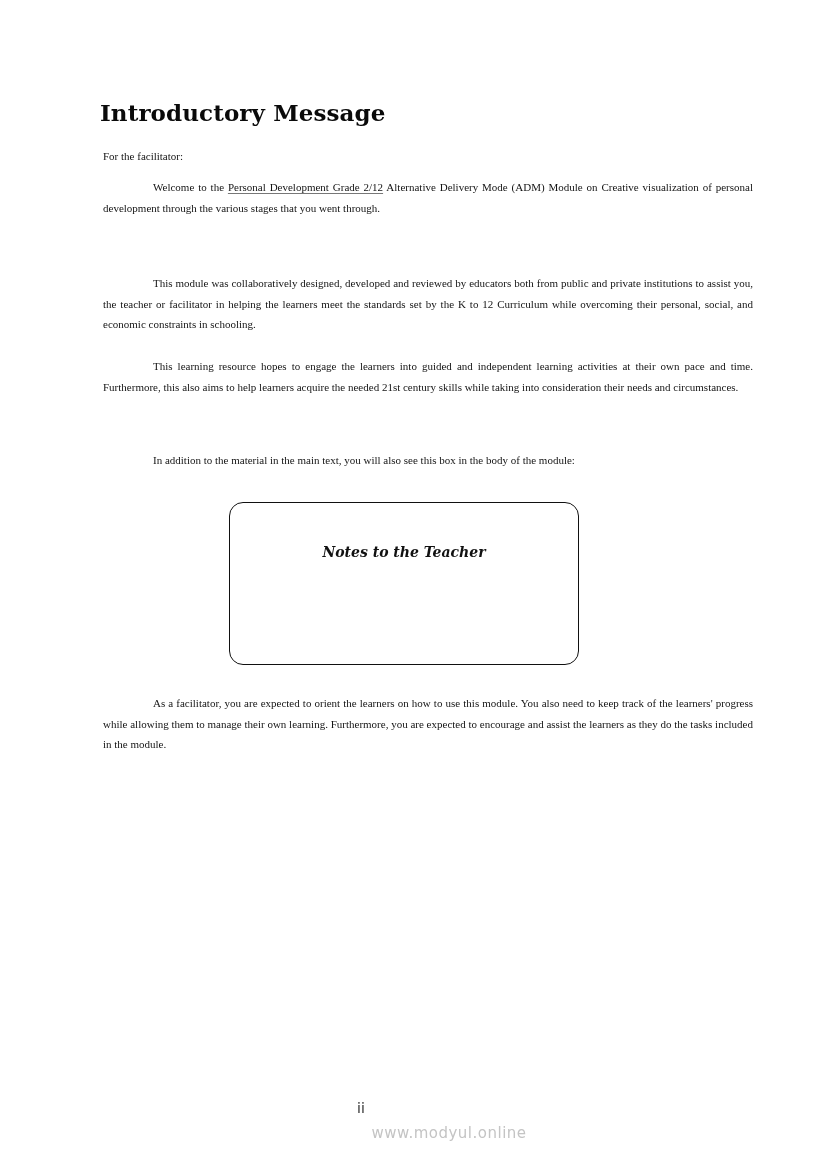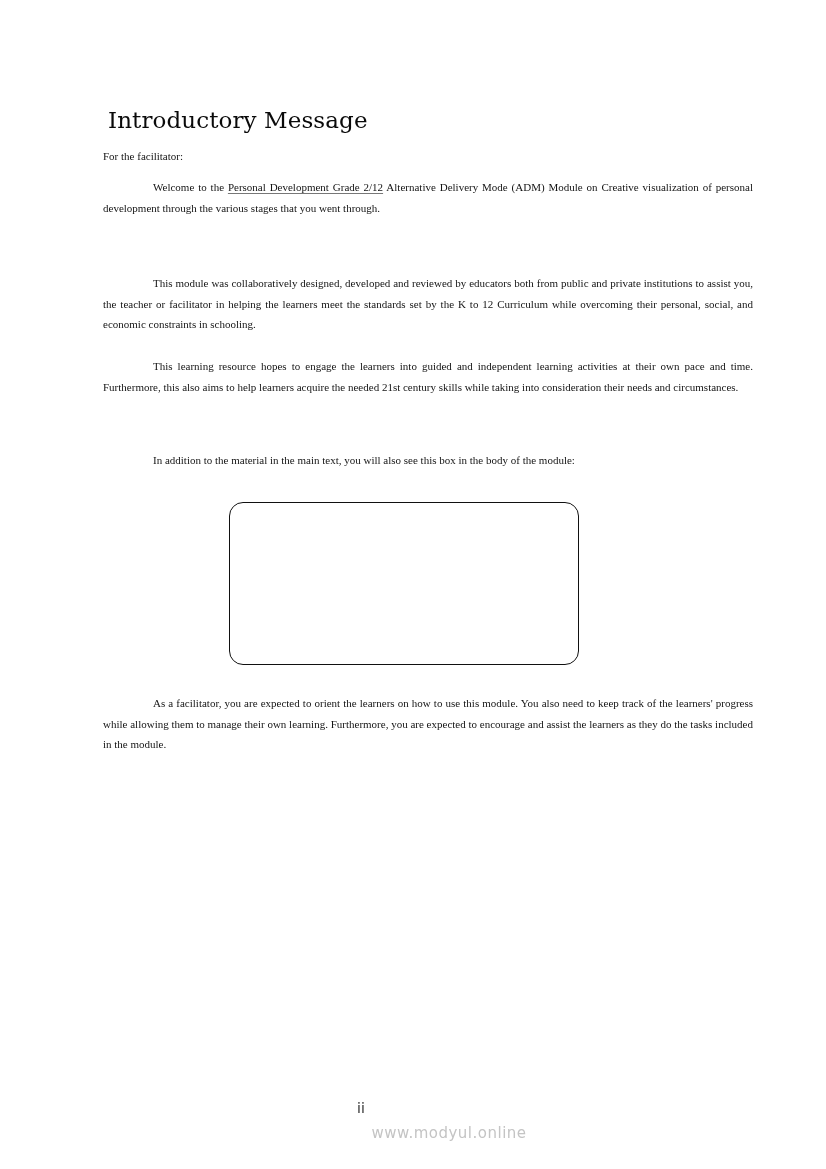--- a/index.html
+++ b/index.html
@@ -18,23 +18,23 @@
     .page {
       position: absolute;
       left: 100px;
       top: 0;
       width: 650px;
     }
     .title {
       position: absolute;
       top: 99px;
       left: 0;
-      margin: 8px;
+      margin: 0;
       font-family: "DejaVu Serif", serif;
-      font-weight: normal;
+      font-weight: bold;
       font-size: 23px;
       letter-spacing: 0.1px;
       color: #0a0a0a;
       white-space: nowrap;
       text-align: center;
     }
     .p {
       position: absolute;
       left: 0;
       width: 650px;
@@ -118,16 +118,17 @@
   <p class="p indent" style="top:270px;">This module was collaboratively designed, developed and reviewed by educators both from public and private institutions to assist you, the teacher or facilitator in helping the learners meet the standards set by the K to 12 Curriculum while overcoming their personal, social, and economic constraints in schooling.</p>
 
   <p class="p indent" style="top:353px;">This learning resource hopes to engage the learners into guided and independent learning activities at their own pace and time. Furthermore, this also aims to help learners acquire the needed 21st century skills while taking into consideration their needs and circumstances.</p>
 
   <p class="p indent" style="top:447px;">In addition to the material in the main text, you will also see this box in the body of the module:</p>
 
   <p class="p indent" style="top:690px;">As a facilitator, you are expected to orient the learners on how to use this module. You also need to keep track of the learners' progress while allowing them to manage their own learning. Furthermore, you are expected to encourage and assist the learners as they do the tasks included in the module.</p>
 </div>
 
 <div class="note-box">
+  <p class="note-title">Notes to the Teacher</p>
 </div>
 
 <div class="page-number">ii</div>
 <div class="watermark">www.modyul.online</div>
 
 </body></html>

